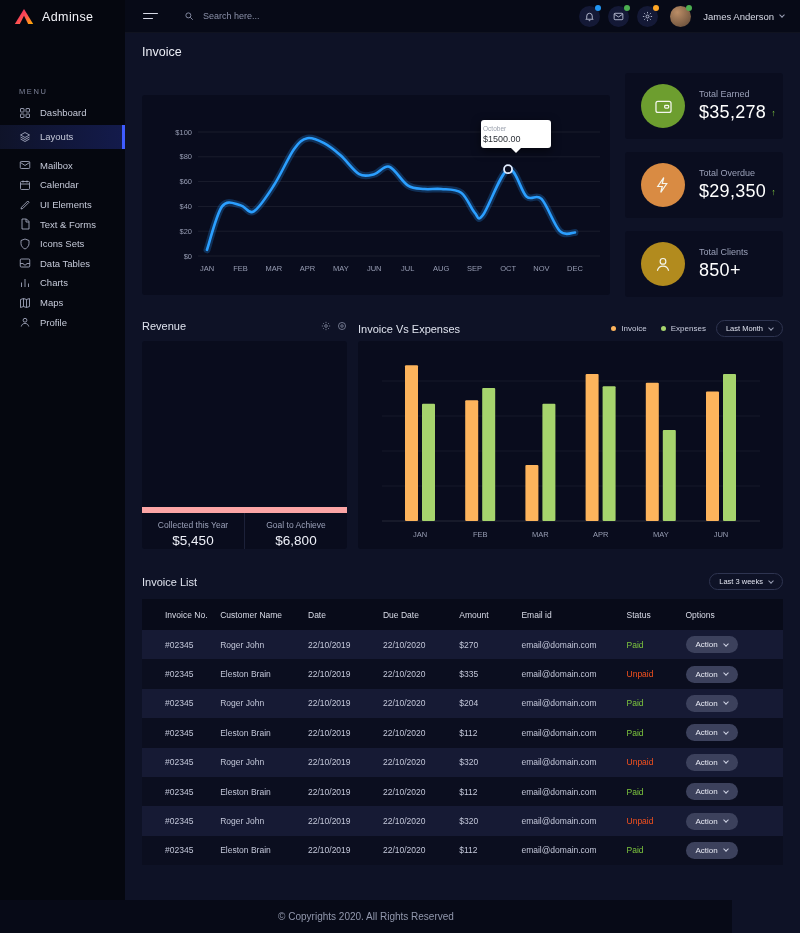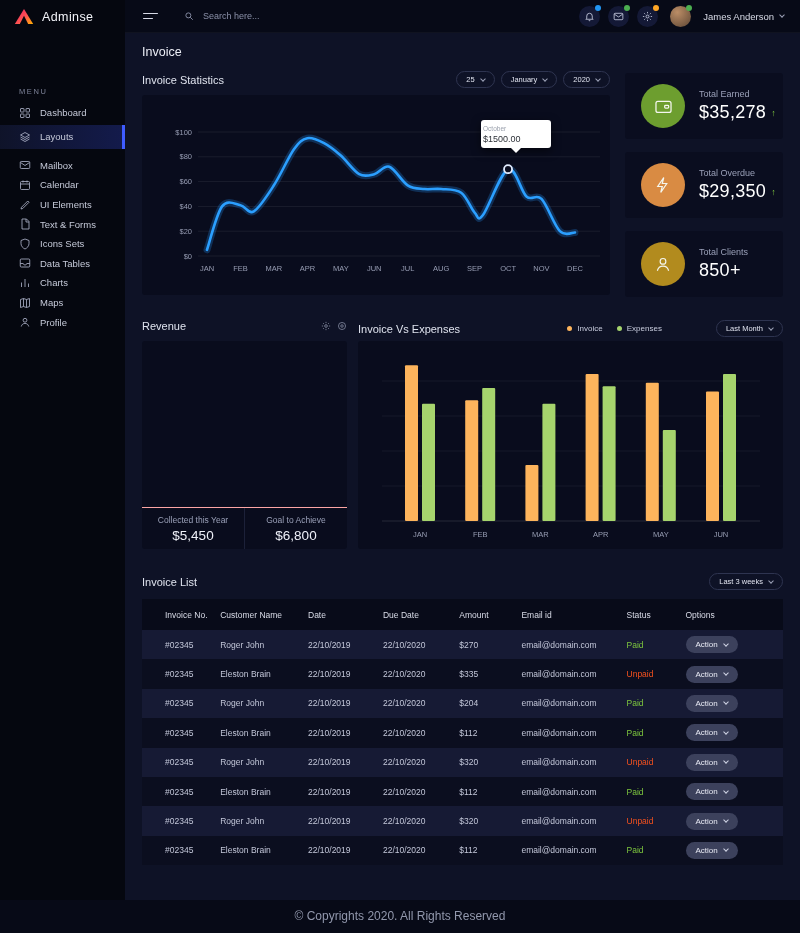--- a/index.html
+++ b/index.html
@@ -69,32 +69,32 @@
   .card-ic { width:44px; height:44px; border-radius:50%; display:flex; align-items:center;
              justify-content:center; color:#f4f6ee; flex:none;}
   .card-label { font-size:9px; color:#9aa0b8; margin-bottom:3px;}
   .card-value { font-size:18px; color:#fff; letter-spacing:.3px; display:flex; align-items:center; gap:5px;}
   .up-arrow { font-size:9px; color:#7dc63e; }
 
   
   #rev-head { left:17px; top:287px; width:205px; }
   .rev-ics { margin-left:auto; display:flex; gap:6px; color:#8d93ab; }
   .rev-ics span{cursor:pointer; display:flex;}
-  #ive-head { left:233px; top:287px; width:425px;gap:44px; }
+  #ive-head { left:233px; top:287px; width:425px; }
   .legend { margin-left:auto; display:flex; align-items:center; gap:14px; margin-right:10px;}
   .leg-item { display:flex; align-items:center; gap:5px; font-size:8px; color:#c9cdde;}
   .leg-dot { width:5px; height:5px; border-radius:50%; }
   #rev-panel { left:17px; top:308px; width:205px; height:208px; }
   #donut-wrap { position:relative; width:160px; margin:5px auto 0; }
   .donut-center { position:absolute; left:0; top:0; width:160px; height:156px; display:flex;
                   align-items:center; justify-content:center; color:#fff;}
   .donut-center .pct { font-size:27px; font-weight:400;}
   .donut-center .pctsign { font-size:13px; }
   .rev-stats { position:absolute; left:0; bottom:0; width:100%; height:42px; display:flex;
-               border-top:1px solid #fca5a5;}
+               border-top:6px solid #fca5a5;}
   .rev-cell { flex:1; text-align:center; padding-top:7px; }
   .rev-cell:first-child { border-right:1px solid #1c2139; }
   .rev-cell .lbl { font-size:8.5px; color:#9aa0b8; }
   .rev-cell .val { font-size:13.5px; color:#eef0f8; margin-top:3px;}
   #ive-panel { left:233px; top:308px; width:425px; height:208px; }
 
   
   #list-head { left:17px; top:540px; width:641px; }
   .table { position:absolute; left:17px; top:566px; width:641px; }
   .thead, .trow { display:grid; grid-template-columns:12.2% 13.7% 11.7% 11.9% 9.7% 16.4% 9.2% auto;
@@ -105,22 +105,22 @@
   .trow.light { background:#161a34; }
   .trow.dark  { background:#0b0e1f; }
   .status.paid { color:#7dc63e; }
   .status.unpaid { color:#f4511e; }
   .action-btn { background:#3c415c; border:none; border-radius:9px; padding:4px 10px; font-size:8px;
                 color:#e8eaf4; display:inline-flex; align-items:center; gap:6px; cursor:pointer;
                 font-family:inherit;text-align:right;}
   .action-btn .chev{border-color:#cfd3e4;}
 
   
-  .footer { position:absolute; left:0; top:900px; width:800px; height:33px; background:#070a17;
-            color:#9298ad; font-size:12px; text-align:center; line-height:33px;}
+  .footer { position:absolute; left:0; top:900px; width:732px; height:33px; background:#070a17;
+            color:#9298ad; font-size:10px; text-align:center; line-height:33px;}
   .axis-text { fill:#979db3; font-size:7.5px; font-family:"Liberation Sans",sans-serif;}
 </style>
 </head>
 <body>
 
 <div class="topbar">
   <div class="logo-zone">
     <span>
       <svg width="20" height="17" viewBox="0 0 24 20">
         <defs>
@@ -289,37 +289,20 @@
           </svg>
         </span>
         <span>Profile</span>
       </div>
     </div>
 </div>
 
 <div class="main">
   <div class="page-title">Invoice</div>
 
-  <div class="row-head" id="stats-head">
-    <span class="sec-title">Invoice Statistics</span>
-    <div id="stats-filters">
-      <button class="pill">
-          <span>25</span>
-          <span class="chev"></span>
-        </button>
-      <button class="pill">
-          <span>January</span>
-          <span class="chev"></span>
-        </button>
-      <button class="pill">
-          <span>2020</span>
-          <span class="chev"></span>
-        </button>
-    </div>
-  </div>
   <div class="panel" id="line-panel">
     <svg id="line-svg" width="468" height="200">
         <line x1="56" x2="458" y1="161" y2="161" stroke="rgba(255,255,255,0.07)" stroke-width="1"></line>
         <text x="50" y="163.5" text-anchor="end" class="axis-text">$0</text>
         <line x1="56" x2="458" y1="136.2" y2="136.2" stroke="rgba(255,255,255,0.07)" stroke-width="1"></line>
         <text x="50" y="138.7" text-anchor="end" class="axis-text">$20</text>
         <line x1="56" x2="458" y1="111.4" y2="111.4" stroke="rgba(255,255,255,0.07)" stroke-width="1"></line>
         <text x="50" y="113.9" text-anchor="end" class="axis-text">$40</text>
         <line x1="56" x2="458" y1="86.6" y2="86.6" stroke="rgba(255,255,255,0.07)" stroke-width="1"></line>
         <text x="50" y="89.1" text-anchor="end" class="axis-text">$60</text>

